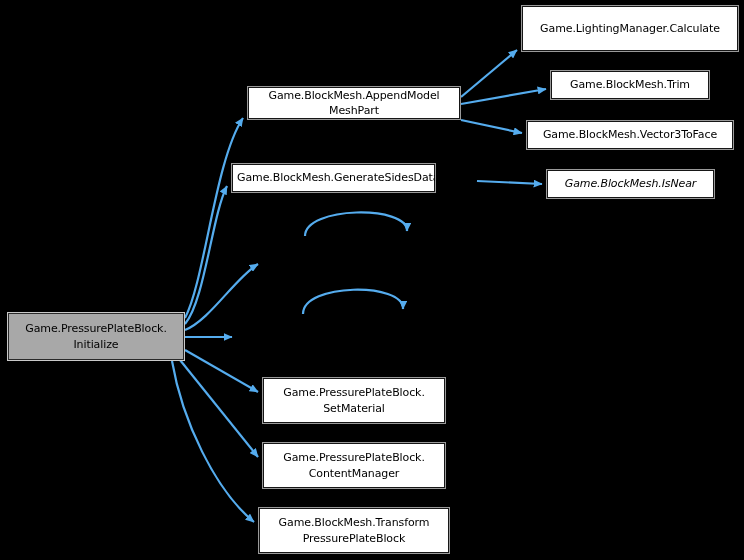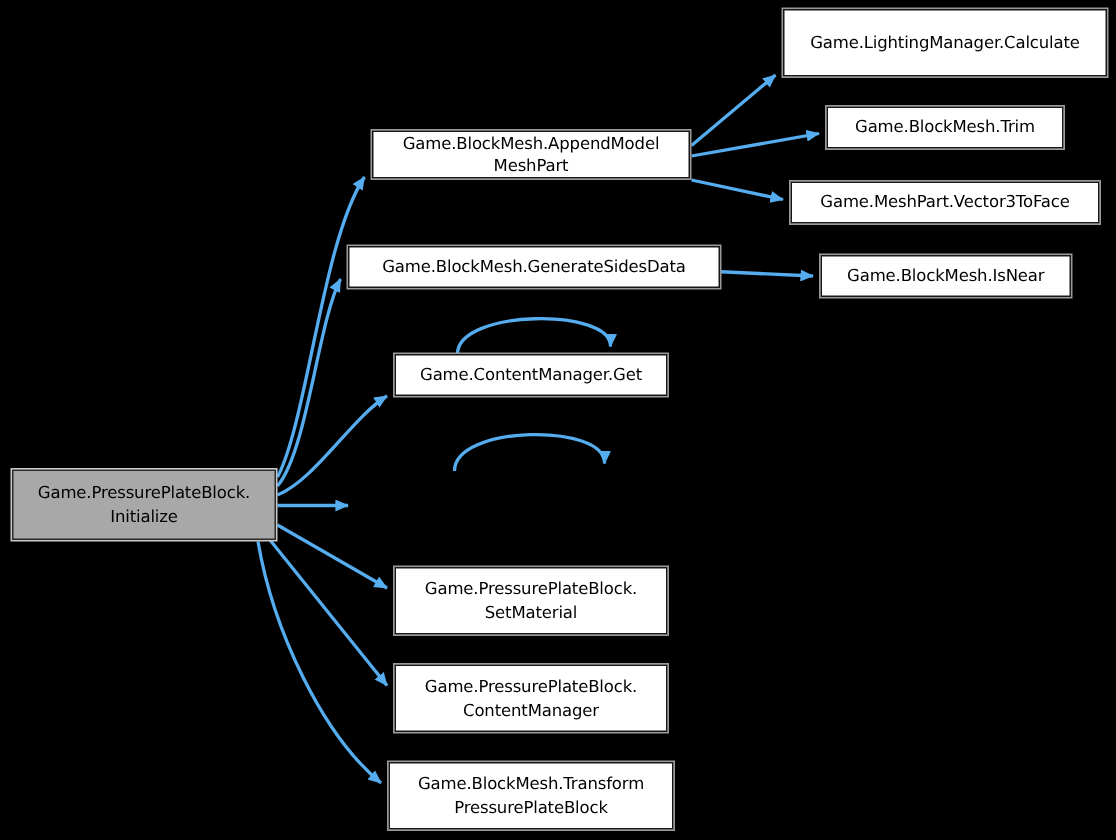--- a/index.html
+++ b/index.html
@@ -98,27 +98,24 @@
     </span>
   </div>
 
   <div class="node" style="left:248px; top:87px; width:212px; height:32px;">
     <span>
       <span>Game.BlockMesh.AppendModel</span>
       <span>MeshPart</span>
     </span>
   </div>
 
-  <div class="node" style="left:232px; top:164px; width:248px; height:28px;">
+  <div class="node" style="left:232px; top:164px; width:203px; height:28px;">
     <span>Game.BlockMesh.GenerateSidesData</span>
   </div>
 
-  <div class="node" style="left:263px; top:236px; width:182px; height:28px;">
-    <span>Game.ContentManager.Get</span>
-  </div>
 
 
   <div class="node" style="left:263px; top:378px; width:182px; height:45px;">
     <span>
       <span>Game.PressurePlateBlock.</span>
       <span>SetMaterial</span>
     </span>
   </div>
 
   <div class="node" style="left:263px; top:443px; width:182px; height:45px;">
@@ -139,20 +136,20 @@
     <span>
       <span>Game.LightingManager.Calculate</span>
     </span>
   </div>
 
   <div class="node" style="left:551px; top:71px; width:158px; height:28px;">
     <span>Game.BlockMesh.Trim</span>
   </div>
 
   <div class="node" style="left:527px; top:121px; width:206px; height:28px;">
-    <span>Game.MeshPart.Vector3ToFace</span>
+    <span>Game.BlockMesh.Vector3ToFace</span>
   </div>
 
-  <div class="node" style="left:547px; top:170px; width:167px; height:28px;">
+  <div class="node" style="left:547px; top:170px; width:167px; height:28px;font-style:italic;">
     <span>Game.BlockMesh.IsNear</span>
   </div>
 
 </div>
 
 </body></html>

